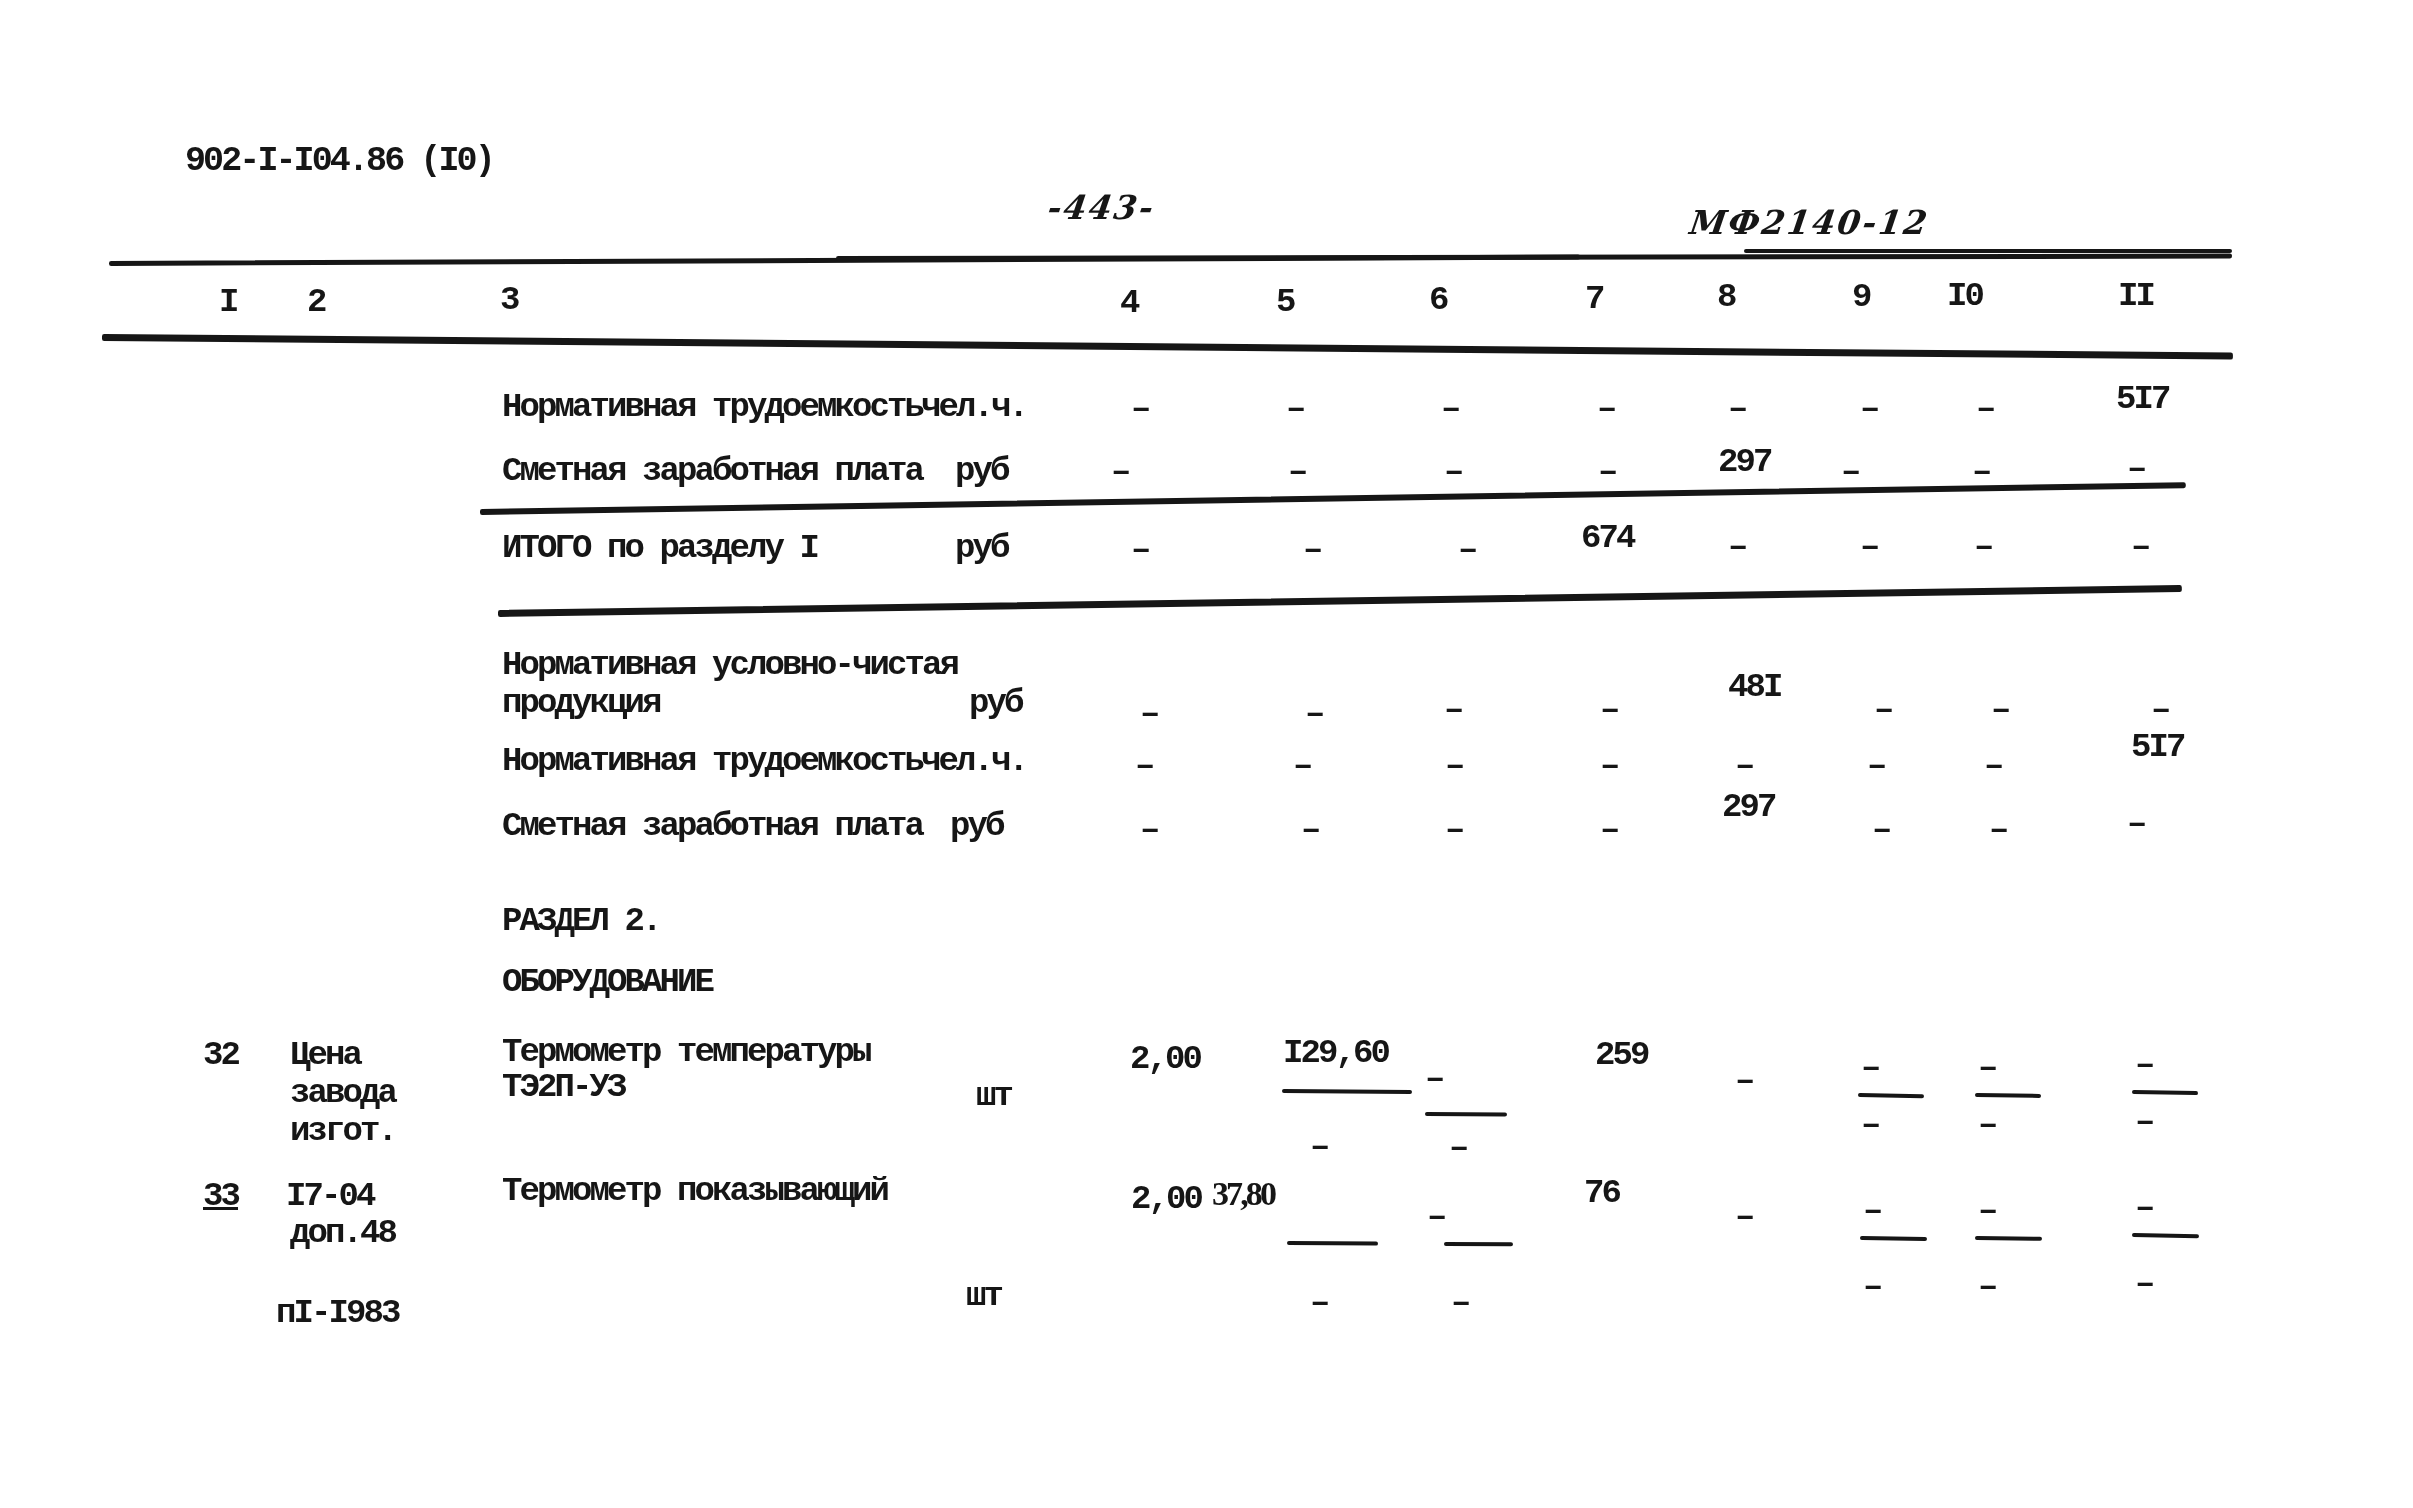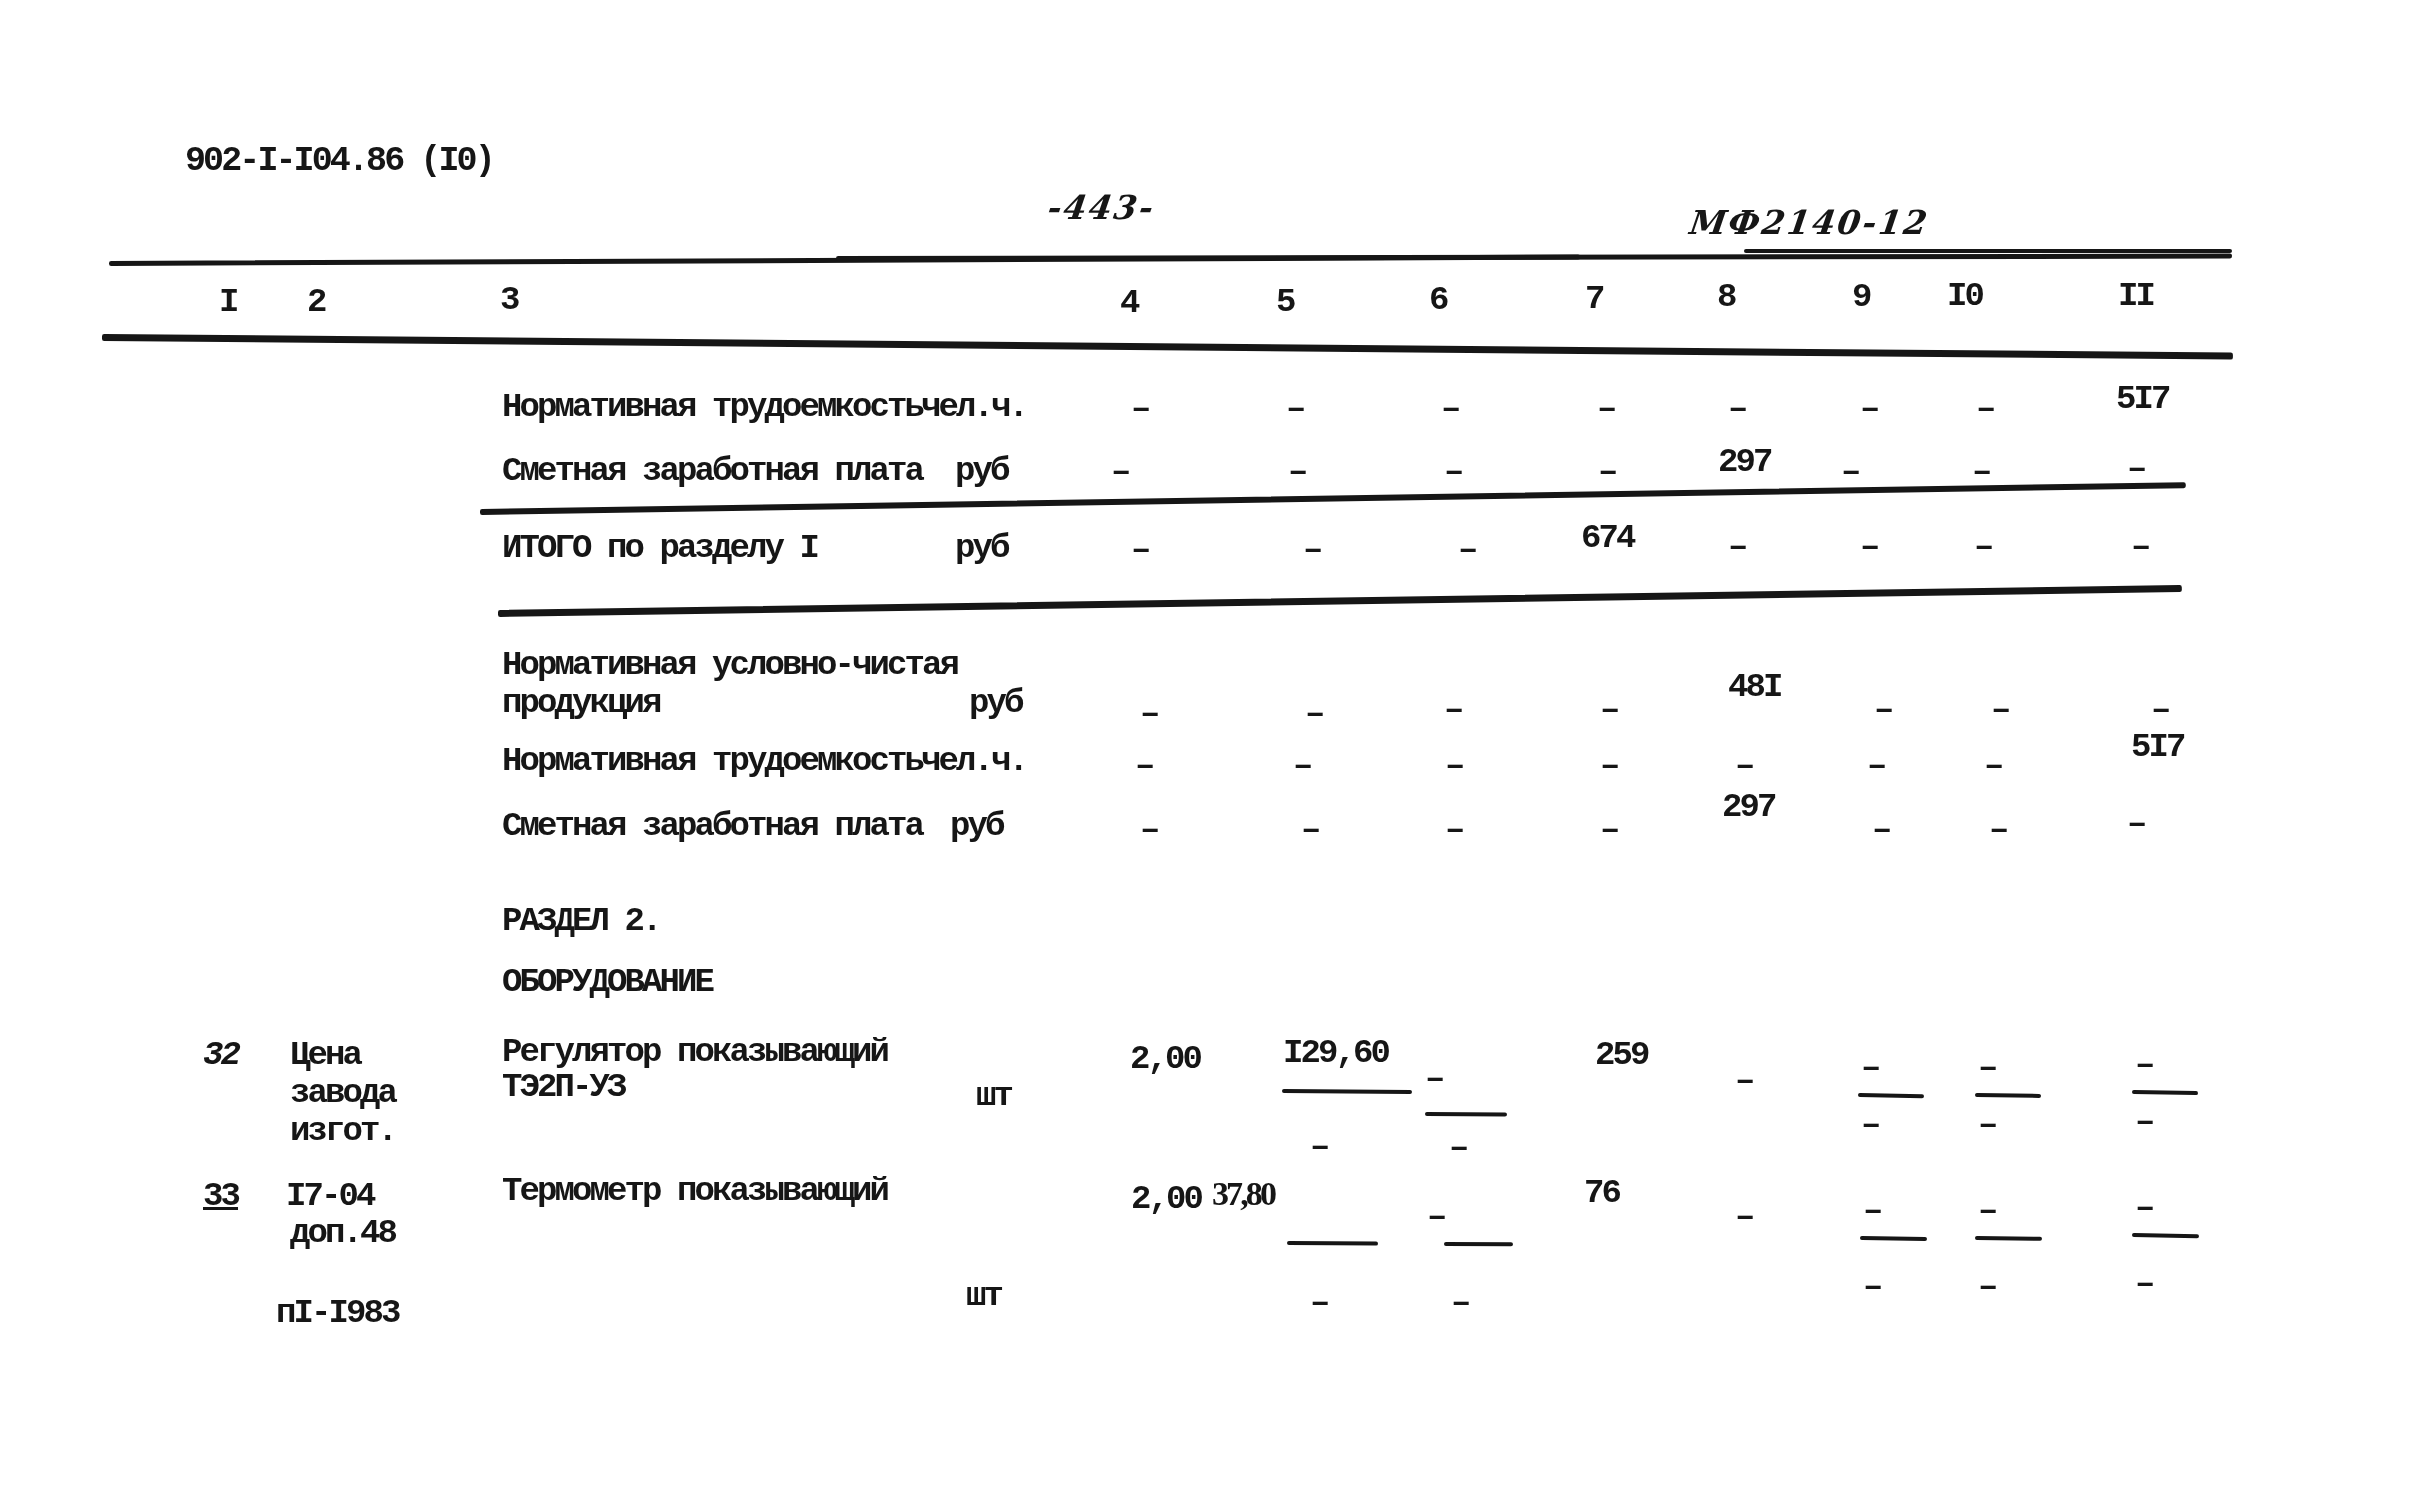--- a/index.html
+++ b/index.html
@@ -114,25 +114,25 @@
   <span class="t" style="left:1445px;top:813px;">–</span>
   <span class="t" style="left:1600px;top:813px;">–</span>
   <span class="t" style="left:1722px;top:790px;">297</span>
   <span class="t" style="left:1872px;top:813px;">–</span>
   <span class="t" style="left:1989px;top:813px;">–</span>
   <span class="t" style="left:2127px;top:807px;">–</span>
 
   <span class="t" style="left:502px;top:904px;">РАЗДЕЛ 2.</span>
   <span class="t" style="left:502px;top:965px;">ОБОРУДОВАНИЕ</span>
 
-  <span class="t" style="left:203px;top:1038px;font-style:italic;">32</span>
+  <span class="t" style="left:203px;top:1038px;">32</span>
   <span class="t" style="left:290px;top:1038px;">Цена</span>
   <span class="t" style="left:290px;top:1076px;">завода</span>
   <span class="t" style="left:290px;top:1114px;">изгот.</span>
-  <span class="t" style="left:502px;top:1035px;">Регулятор показывающий</span>
+  <span class="t" style="left:502px;top:1035px;">Термометр температуры</span>
   <span class="t" style="left:502px;top:1070px;">ТЭ2П-УЗ</span>
   <span class="t" style="left:976px;top:1079px;">шт</span>
   <span class="t" style="left:1130px;top:1042px;">2,00</span>
   <span class="t" style="left:1283px;top:1036px;">I29,60</span>
   <div class="stroke" style="left:1282px;top:1089px;width:130px;height:4.4px;transform:rotate(0.4deg);"></div>
   <span class="t" style="left:1310px;top:1130px;">–</span>
   <span class="t" style="left:1425px;top:1062px;">–</span>
   <div class="stroke" style="left:1425px;top:1112px;width:82px;height:4.4px;transform:rotate(0.3deg);"></div>
   <span class="t" style="left:1449px;top:1131px;">–</span>
   <span class="t" style="left:1595px;top:1038px;">259</span>

